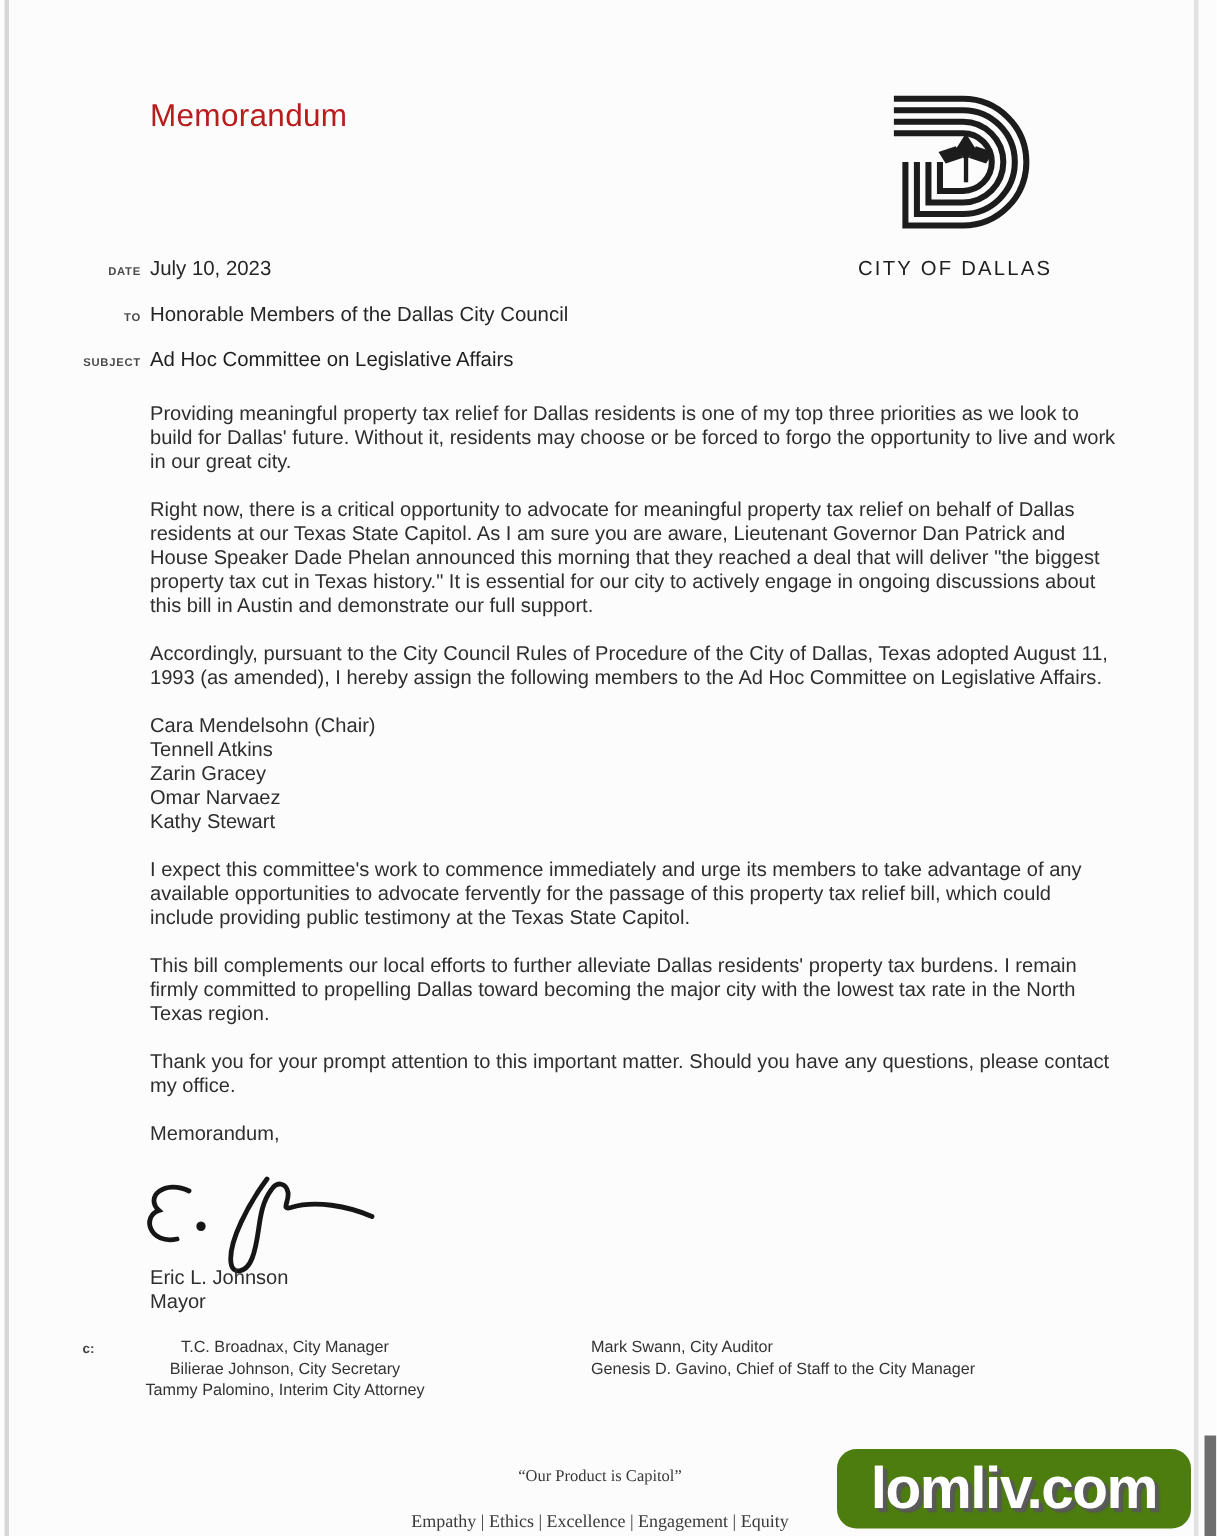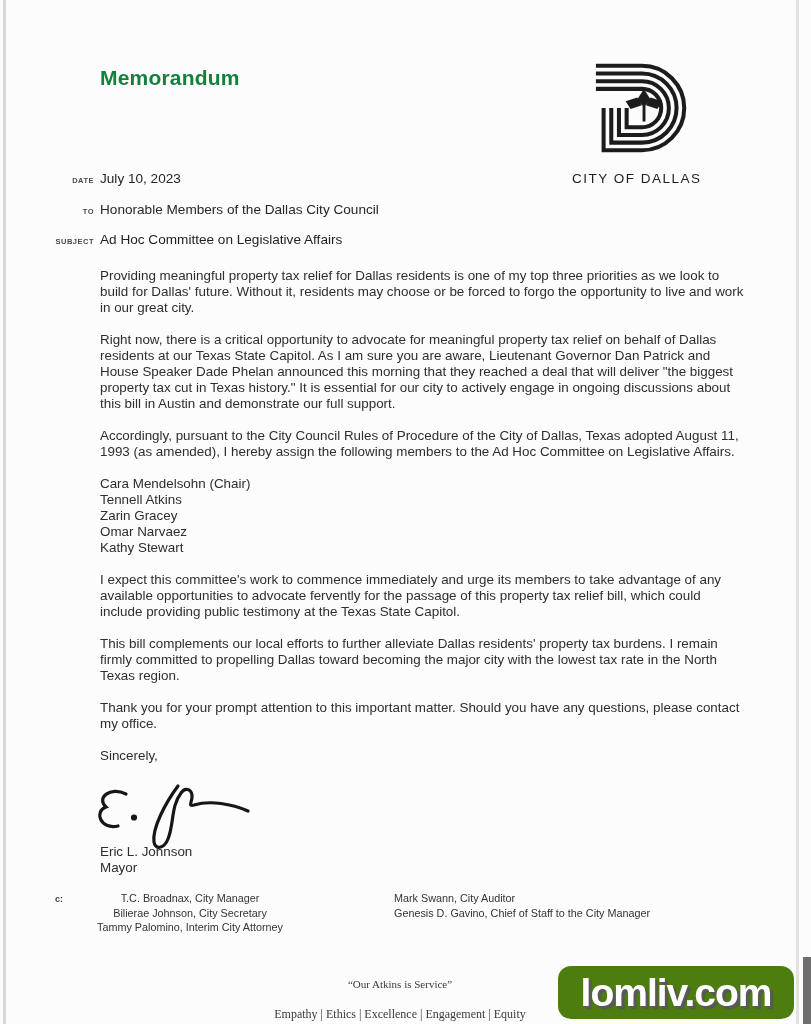--- a/index.html
+++ b/index.html
@@ -7,21 +7,21 @@
     position:relative; width:811px; height:1024px;
     background:#fcfcfc; overflow:hidden;
     font-family:"Liberation Sans", sans-serif; color:#2d2d2d;
   }
   .edge-left  { position:absolute; left:3px; top:0; width:3px; height:100%; background:#d7d7d7; }
   .edge-right { position:absolute; left:796px; top:0; width:3px; height:100%; background:#e2e2e2; }
   .edge-corner{ position:absolute; left:803px; top:957px; width:8px; height:67px; background:#6e6e6e; }
 
   .memo-title {
     position:absolute; left:100px; top:66px;
-    font-size:21px; font-weight:bold; color:#15803d; letter-spacing:.2px;
+    font-size:21px; font-weight:normal; color:#b91c1c; letter-spacing:.2px;
   }
 
   .logo-wrap { position:absolute; left:590px; top:60px; width:120px; }
   .logo-svg  { display:block; width:96px; height:100px; margin-left:4px; }
   .logo-caption {
     position:absolute; left:572px; top:171px;
     font-size:13.5px; letter-spacing:1.5px; color:#1f1f1f; white-space:nowrap;
   }
 
   .meta-row   { position:absolute; left:0; width:760px; }
@@ -117,21 +117,21 @@
     <div class="members">
       <div>Cara Mendelsohn (Chair)</div>
       <div>Tennell Atkins</div>
       <div>Zarin Gracey</div>
       <div>Omar Narvaez</div>
       <div>Kathy Stewart</div>
     </div>
     <p>I expect this committee's work to commence immediately and urge its members to take advantage of any available opportunities to advocate fervently for the passage of this property tax relief bill, which could include providing public testimony at the Texas State Capitol.</p>
     <p>This bill complements our local efforts to further alleviate Dallas residents' property tax burdens. I remain firmly committed to propelling Dallas toward becoming the major city with the lowest tax rate in the North Texas region.</p>
     <p>Thank you for your prompt attention to this important matter. Should you have any questions, please contact my office.</p>
-    <p class="closing">Sincerely,</p>
+    <p class="closing">Memorandum,</p>
   </div>
 
   <svg class="signature-svg" viewBox="0 0 168 72">
     <g stroke="#161616" stroke-width="3.2" fill="none" stroke-linecap="round">
       <path d="M 34 16 C 18 8 4 20 14 29 C 2 33 8 52 26 48"></path>
       <path d="M 42 38 c 2 0 2 3 0 3 c -2 0 -2 -3 0 -3"></path>
       <path d="M 86 8 C 74 24 60 50 62 64 C 63 72 72 71 76 61 C 82 46 79 28 89 15 C 93 9 99 11 100 17 C 101 23 95 29 102 27 C 118 22 140 26 156 33"></path>
     </g>
   </svg>
 
@@ -145,21 +145,21 @@
     <div>T.C. Broadnax, City Manager</div>
     <div>Bilierae Johnson, City Secretary</div>
     <div>Tammy Palomino, Interim City Attorney</div>
   </div>
   <div class="cc-col cc-right">
     <div>Mark Swann, City Auditor</div>
     <div>Genesis D. Gavino, Chief of Staff to the City Manager</div>
   </div>
 
   <div class="footer">
-    <div class="motto">“Our Atkins is Service”</div>
+    <div class="motto">“Our Product is Capitol”</div>
     <div class="values">Empathy | Ethics | Excellence | Engagement | Equity</div>
   </div>
 
   <div class="watermark">
     <span>lomliv.com</span>
   </div>
 
 </div>
 
 </body></html>

